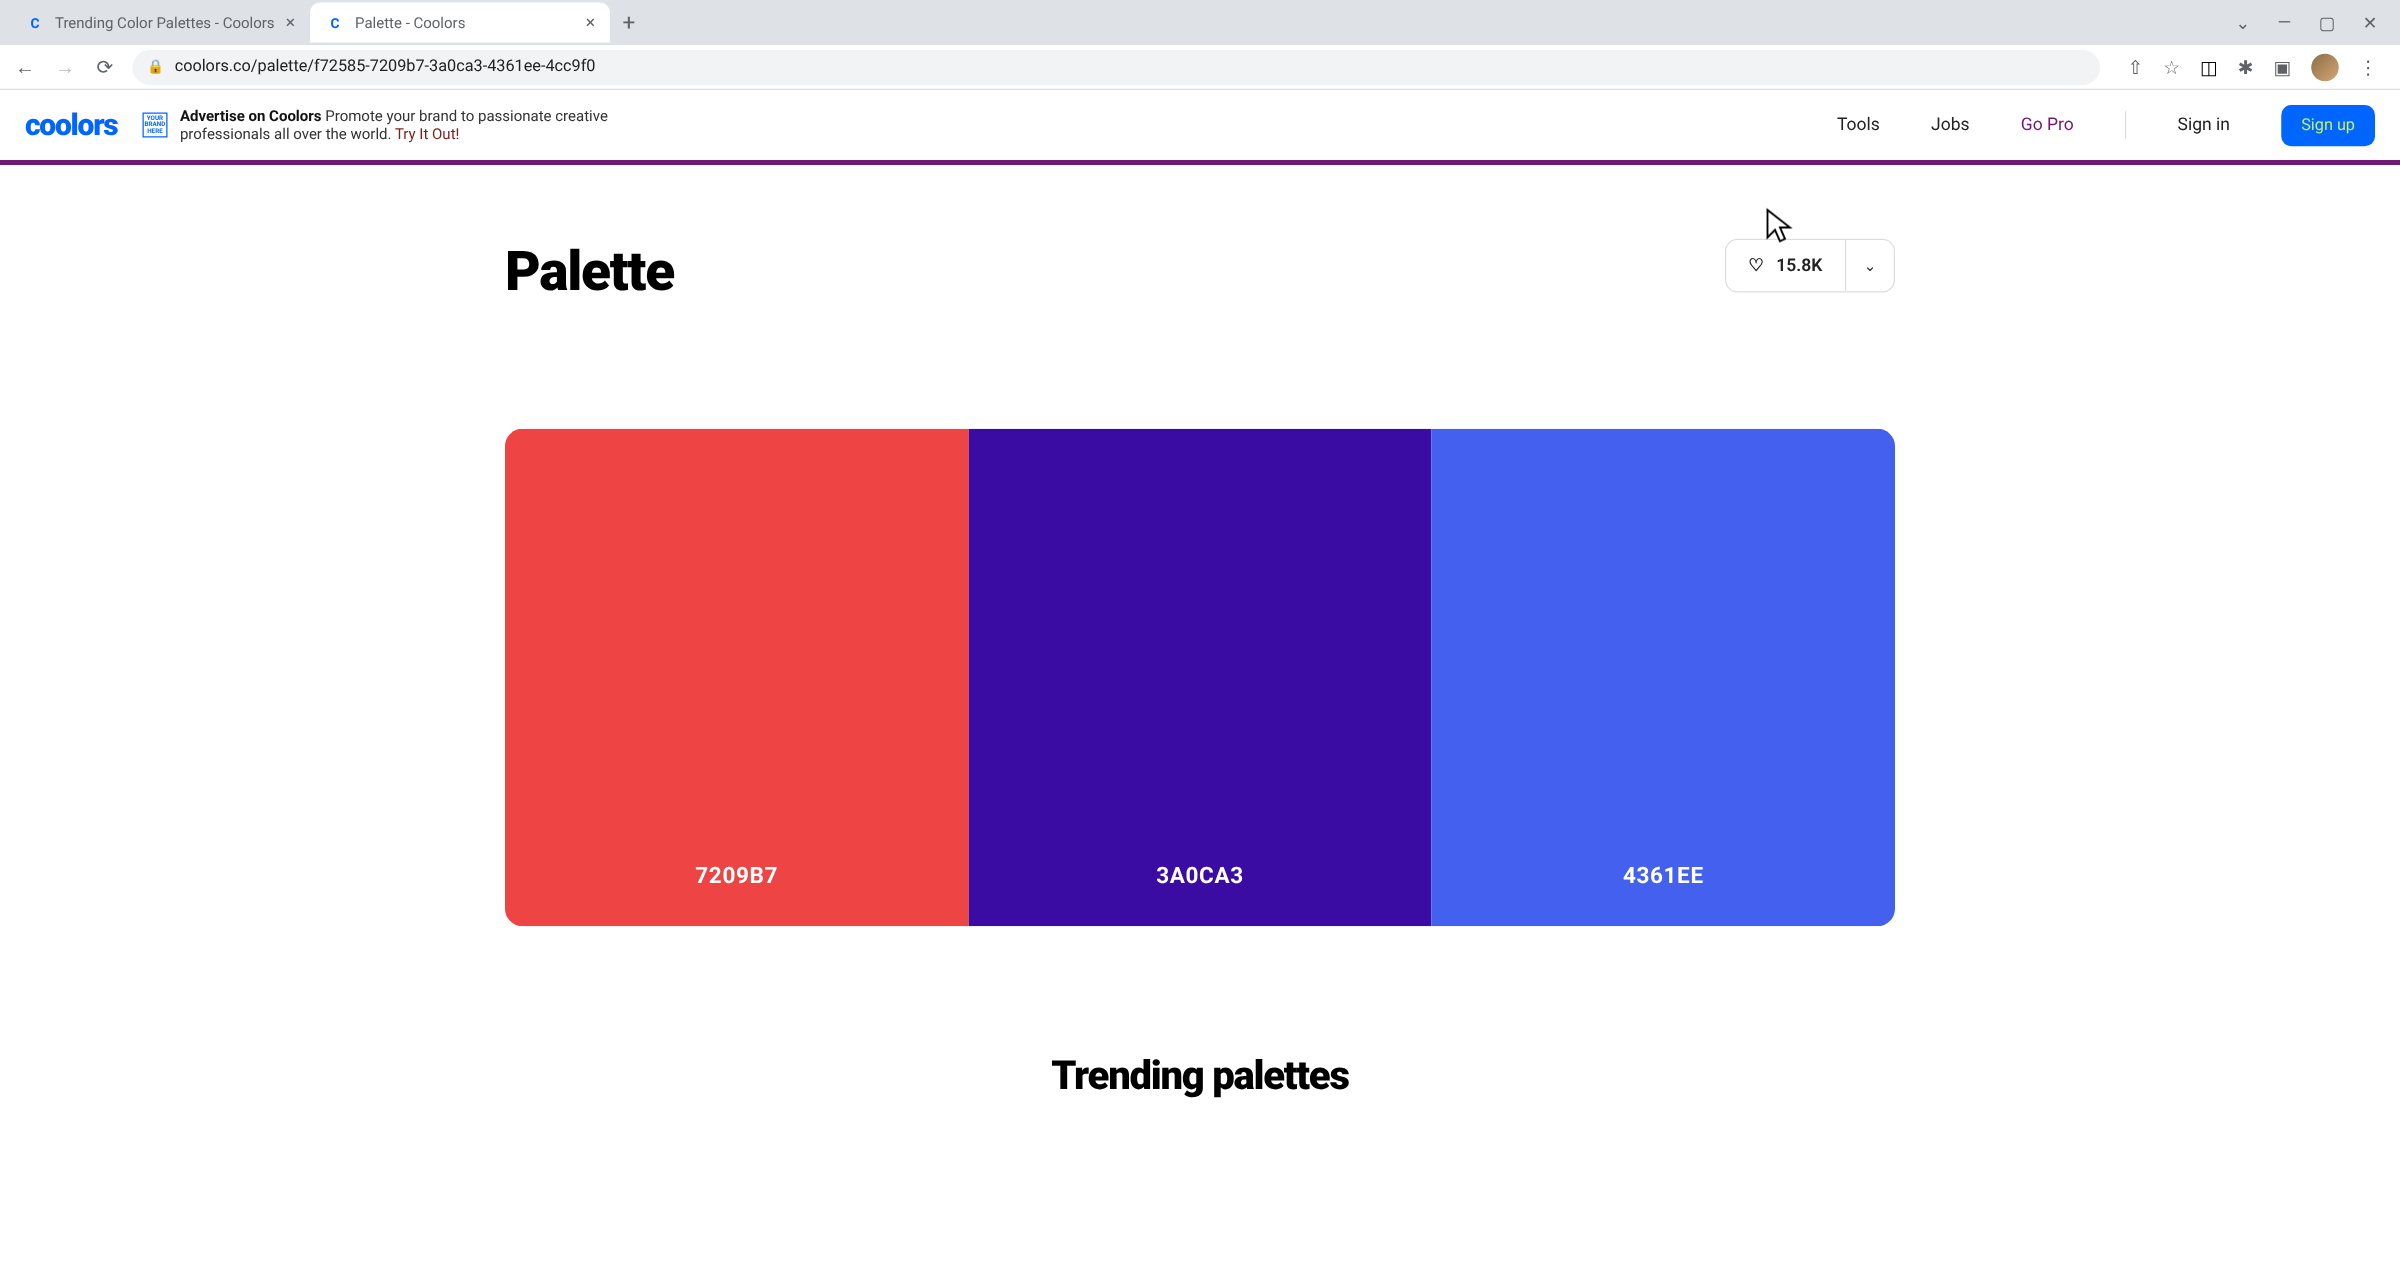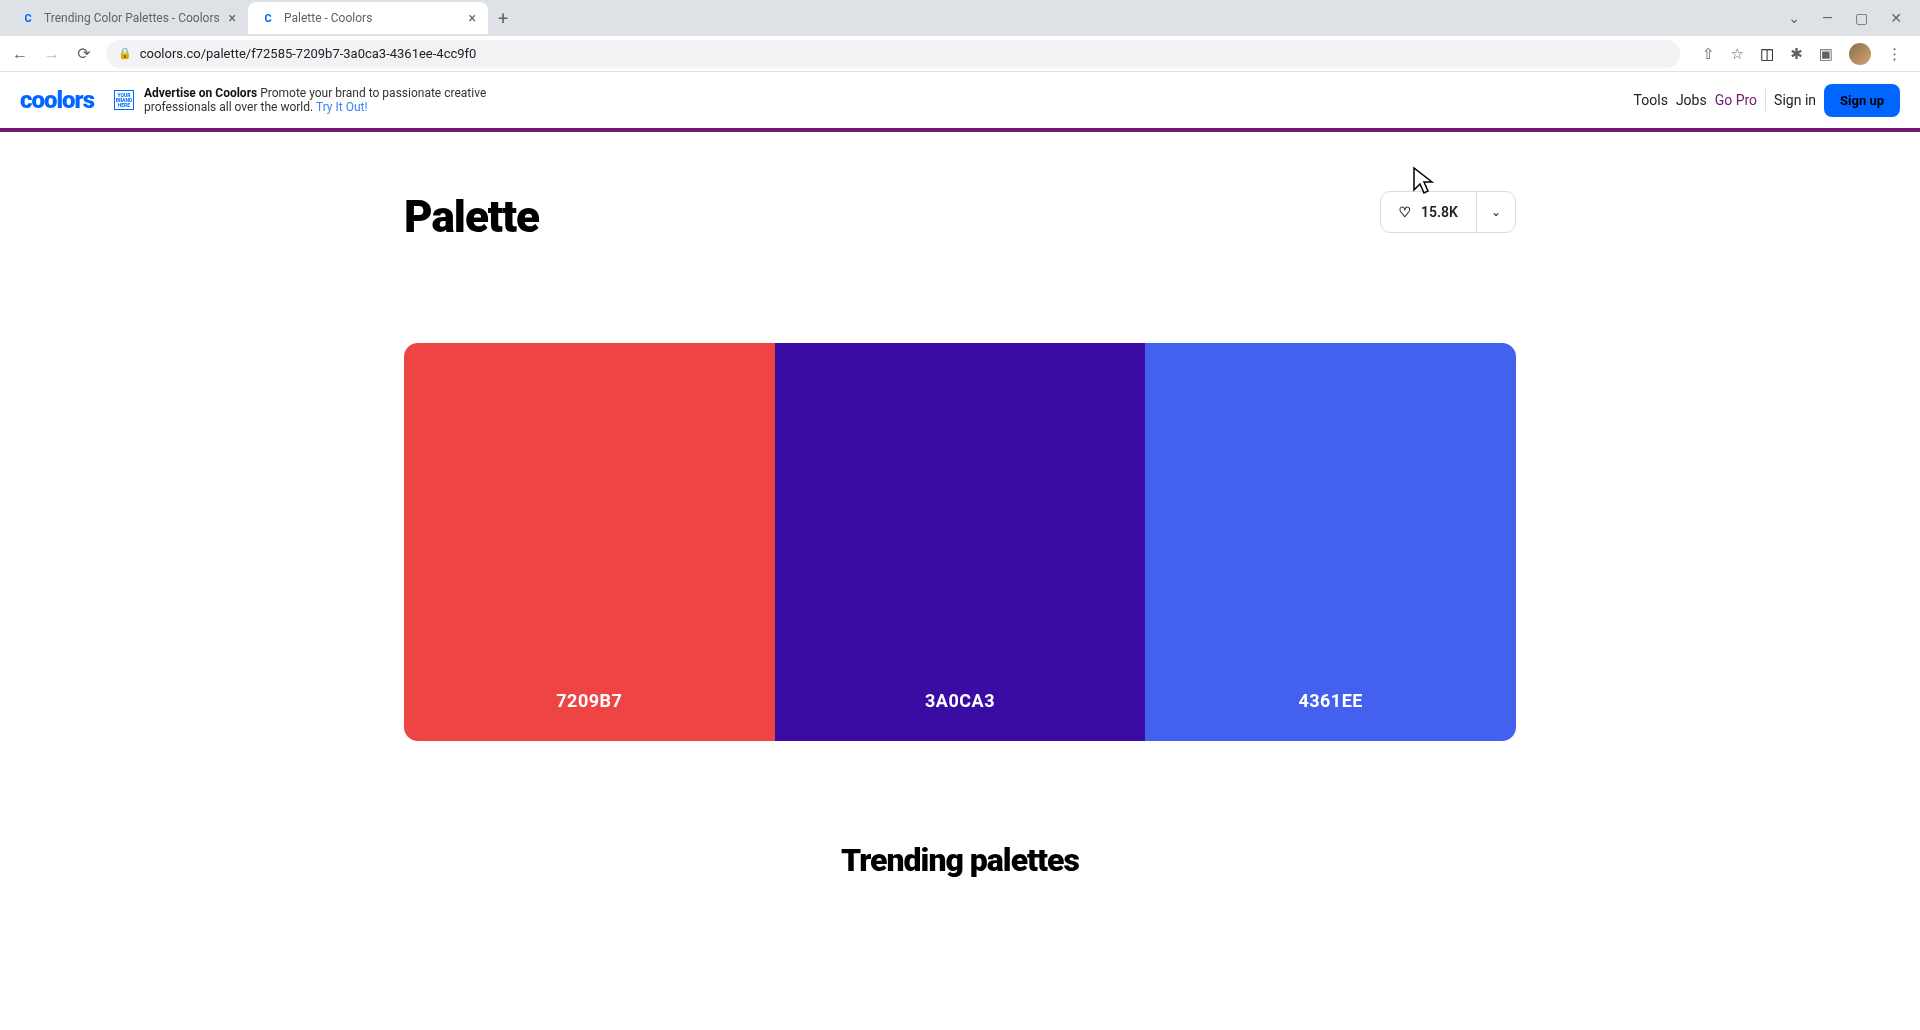--- a/index.html
+++ b/index.html
@@ -26,26 +26,26 @@
     .ext-icons { display: flex; gap: 16px; align-items: center; color: #5f6368; font-size: 15px; padding-right: 8px; }
     .ext-icons .avatar-small { width: 22px; height: 22px; border-radius: 50%; background: linear-gradient(135deg,#8b6f47,#d4a574); }
     .ext-icons span { cursor: pointer; }
 
     
     .site-header { display: flex; align-items: center; height: 60px; padding: 0 20px; border-bottom: 4px solid #701a75; }
     .logo { font-size: 24px; font-weight: 900; color: #0066ff; letter-spacing: -1px; text-transform: lowercase; margin-right: 20px; }
     .advert-box { display: flex; align-items: center; gap: 10px; font-size: 12px; color: #333; max-width: 420px; }
     .advert-brand { width: 20px; height: 20px; border: 1px solid #0066ff; display: flex; flex-direction: column; align-items: center; justify-content: center; font-size: 5px; font-weight: bold; color: #0066ff; line-height: 1; padding: 1px; }
     .advert-text b { color: #111; }
-    .advert-text .tryit { color: #3b82f6; }
-    .nav-right { margin-left: auto; display: flex; align-items: center; gap: 8px; font-size: 14px; }
+    .advert-text .tryit { color: #7f1d1d; }
+    .nav-right { margin-left: auto; display: flex; align-items: center; gap: 41px; font-size: 14px; }
     .nav-link { color: #222; cursor: pointer; }
     .nav-link.pink { color: #701a75; text-align: center; }
     .nav-divider { width: 1px; height: 22px; background: #ddd; }
-    .signup-btn { background: #0066ff; color: #000000; padding: 9px 16px; border-radius: 8px; font-weight: 700; font-size: 13px; cursor: pointer; }
+    .signup-btn { background: #0066ff; color: #bef264; padding: 9px 16px; border-radius: 8px; font-weight: 400; font-size: 13px; cursor: pointer; }
 
     
     .main { padding: 0; }
     .page-head-row { display: flex; align-items: flex-start; justify-content: space-between; width: 1112px; margin: 59px auto 0; }
     .page-title { font-size: 44px; font-weight: 900; color: #000; letter-spacing: -1px; }
     .like-ctrl { display: flex; border: 1px solid #ddd; border-radius: 10px; overflow: hidden; }
     .like-main { display: flex; align-items: center; gap: 10px; padding: 12px 18px; font-size: 14px; font-weight: 600; color: #222; cursor: pointer; }
     .like-caret { display: flex; align-items: center; padding: 0 14px; border-left: 1px solid #ddd; color: #222; font-size: 12px; cursor: pointer; }
 
     .palette-strip { display: flex; width: 1112px; height: 398px; margin: 100px auto 0; border-radius: 14px; overflow: hidden; }

